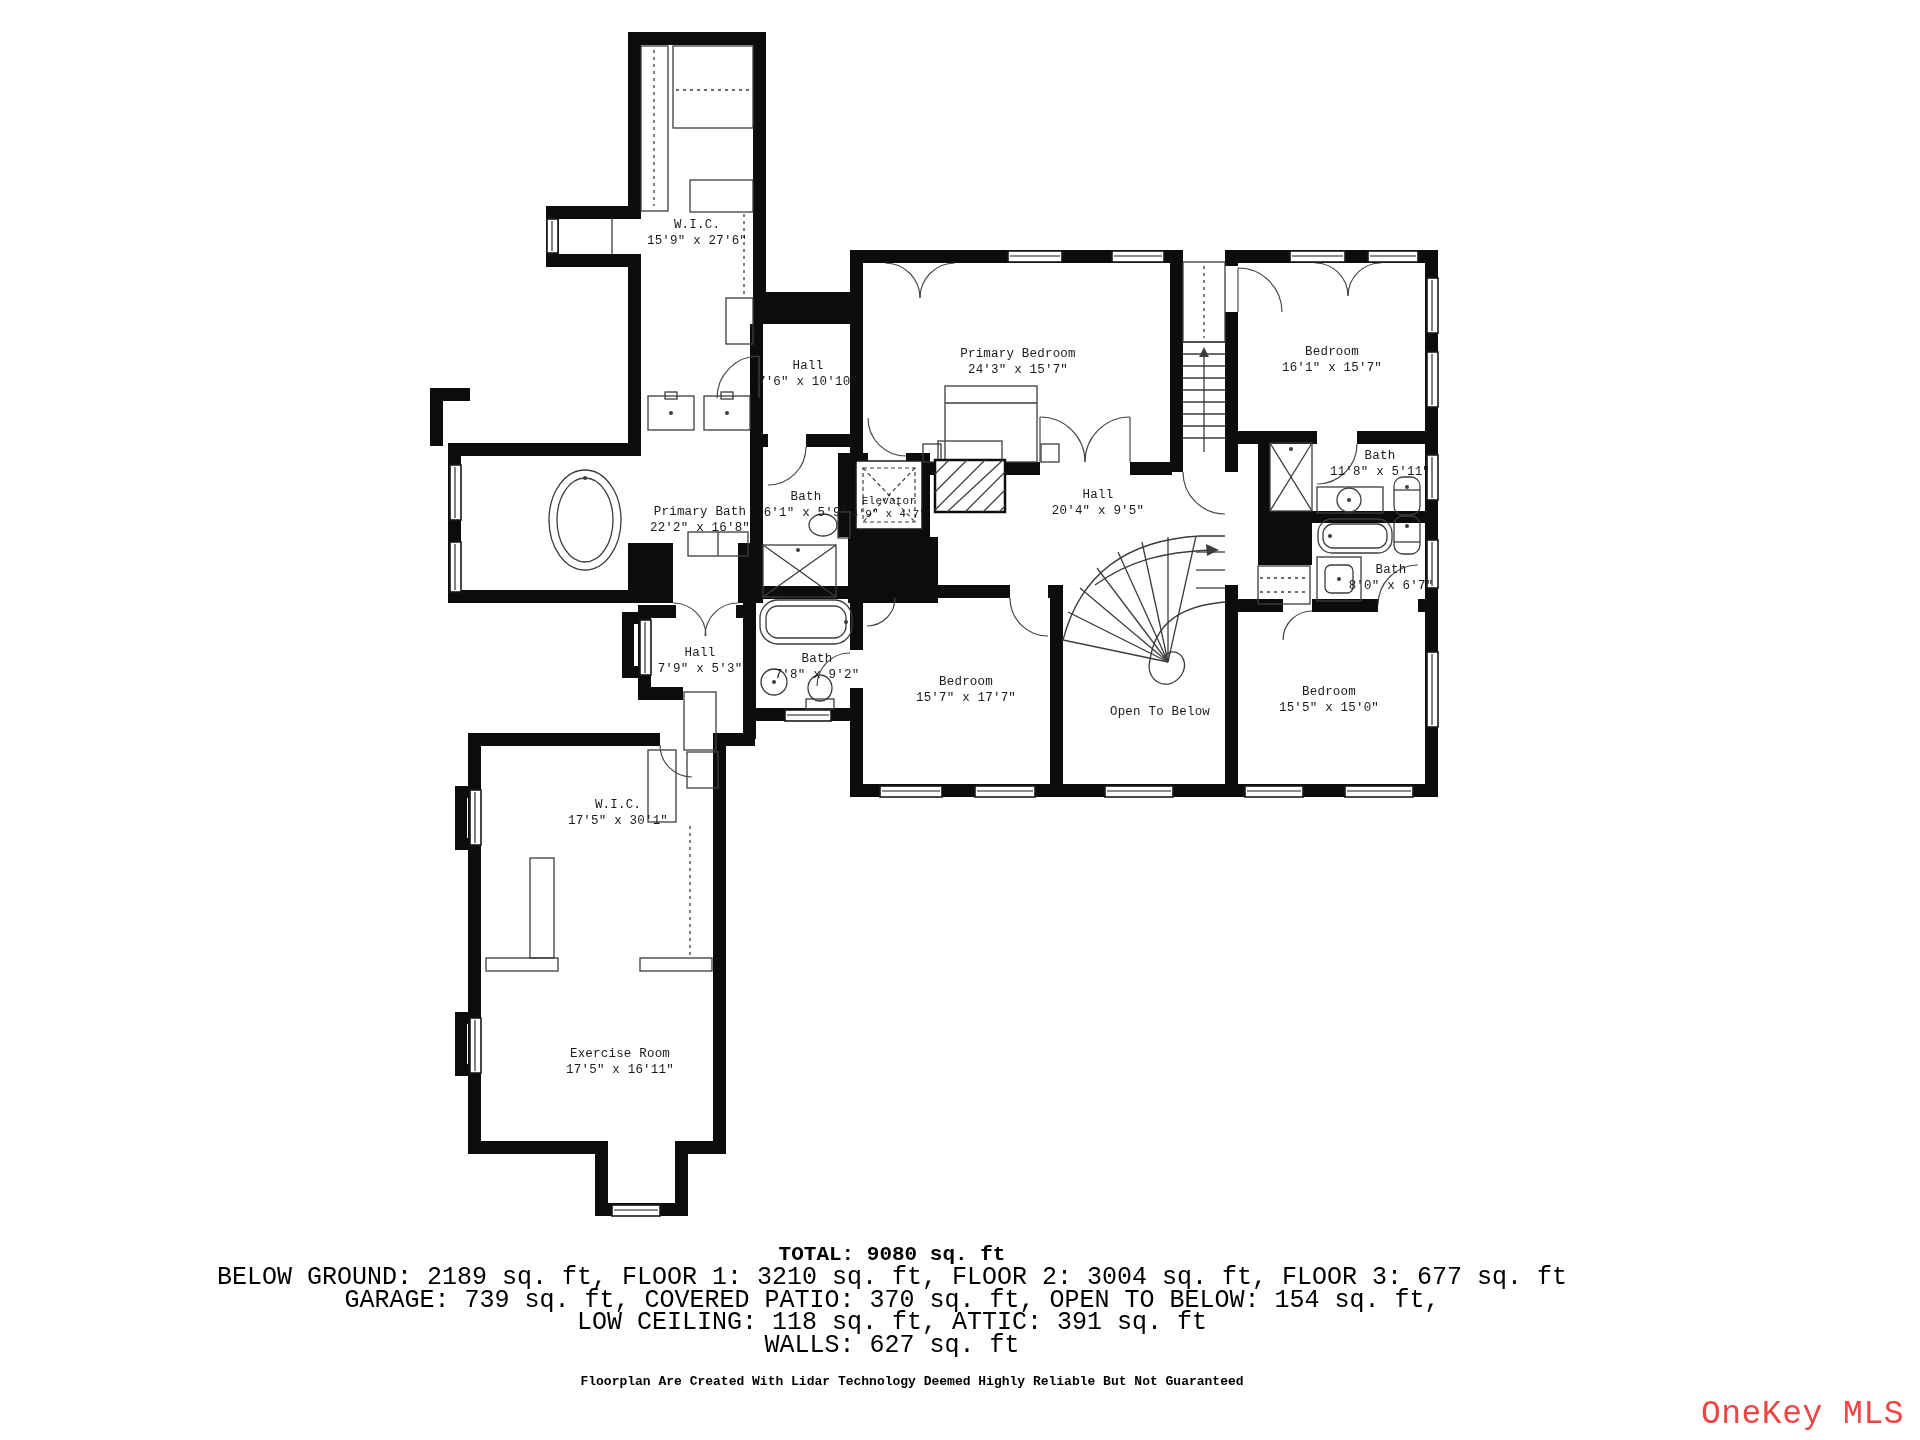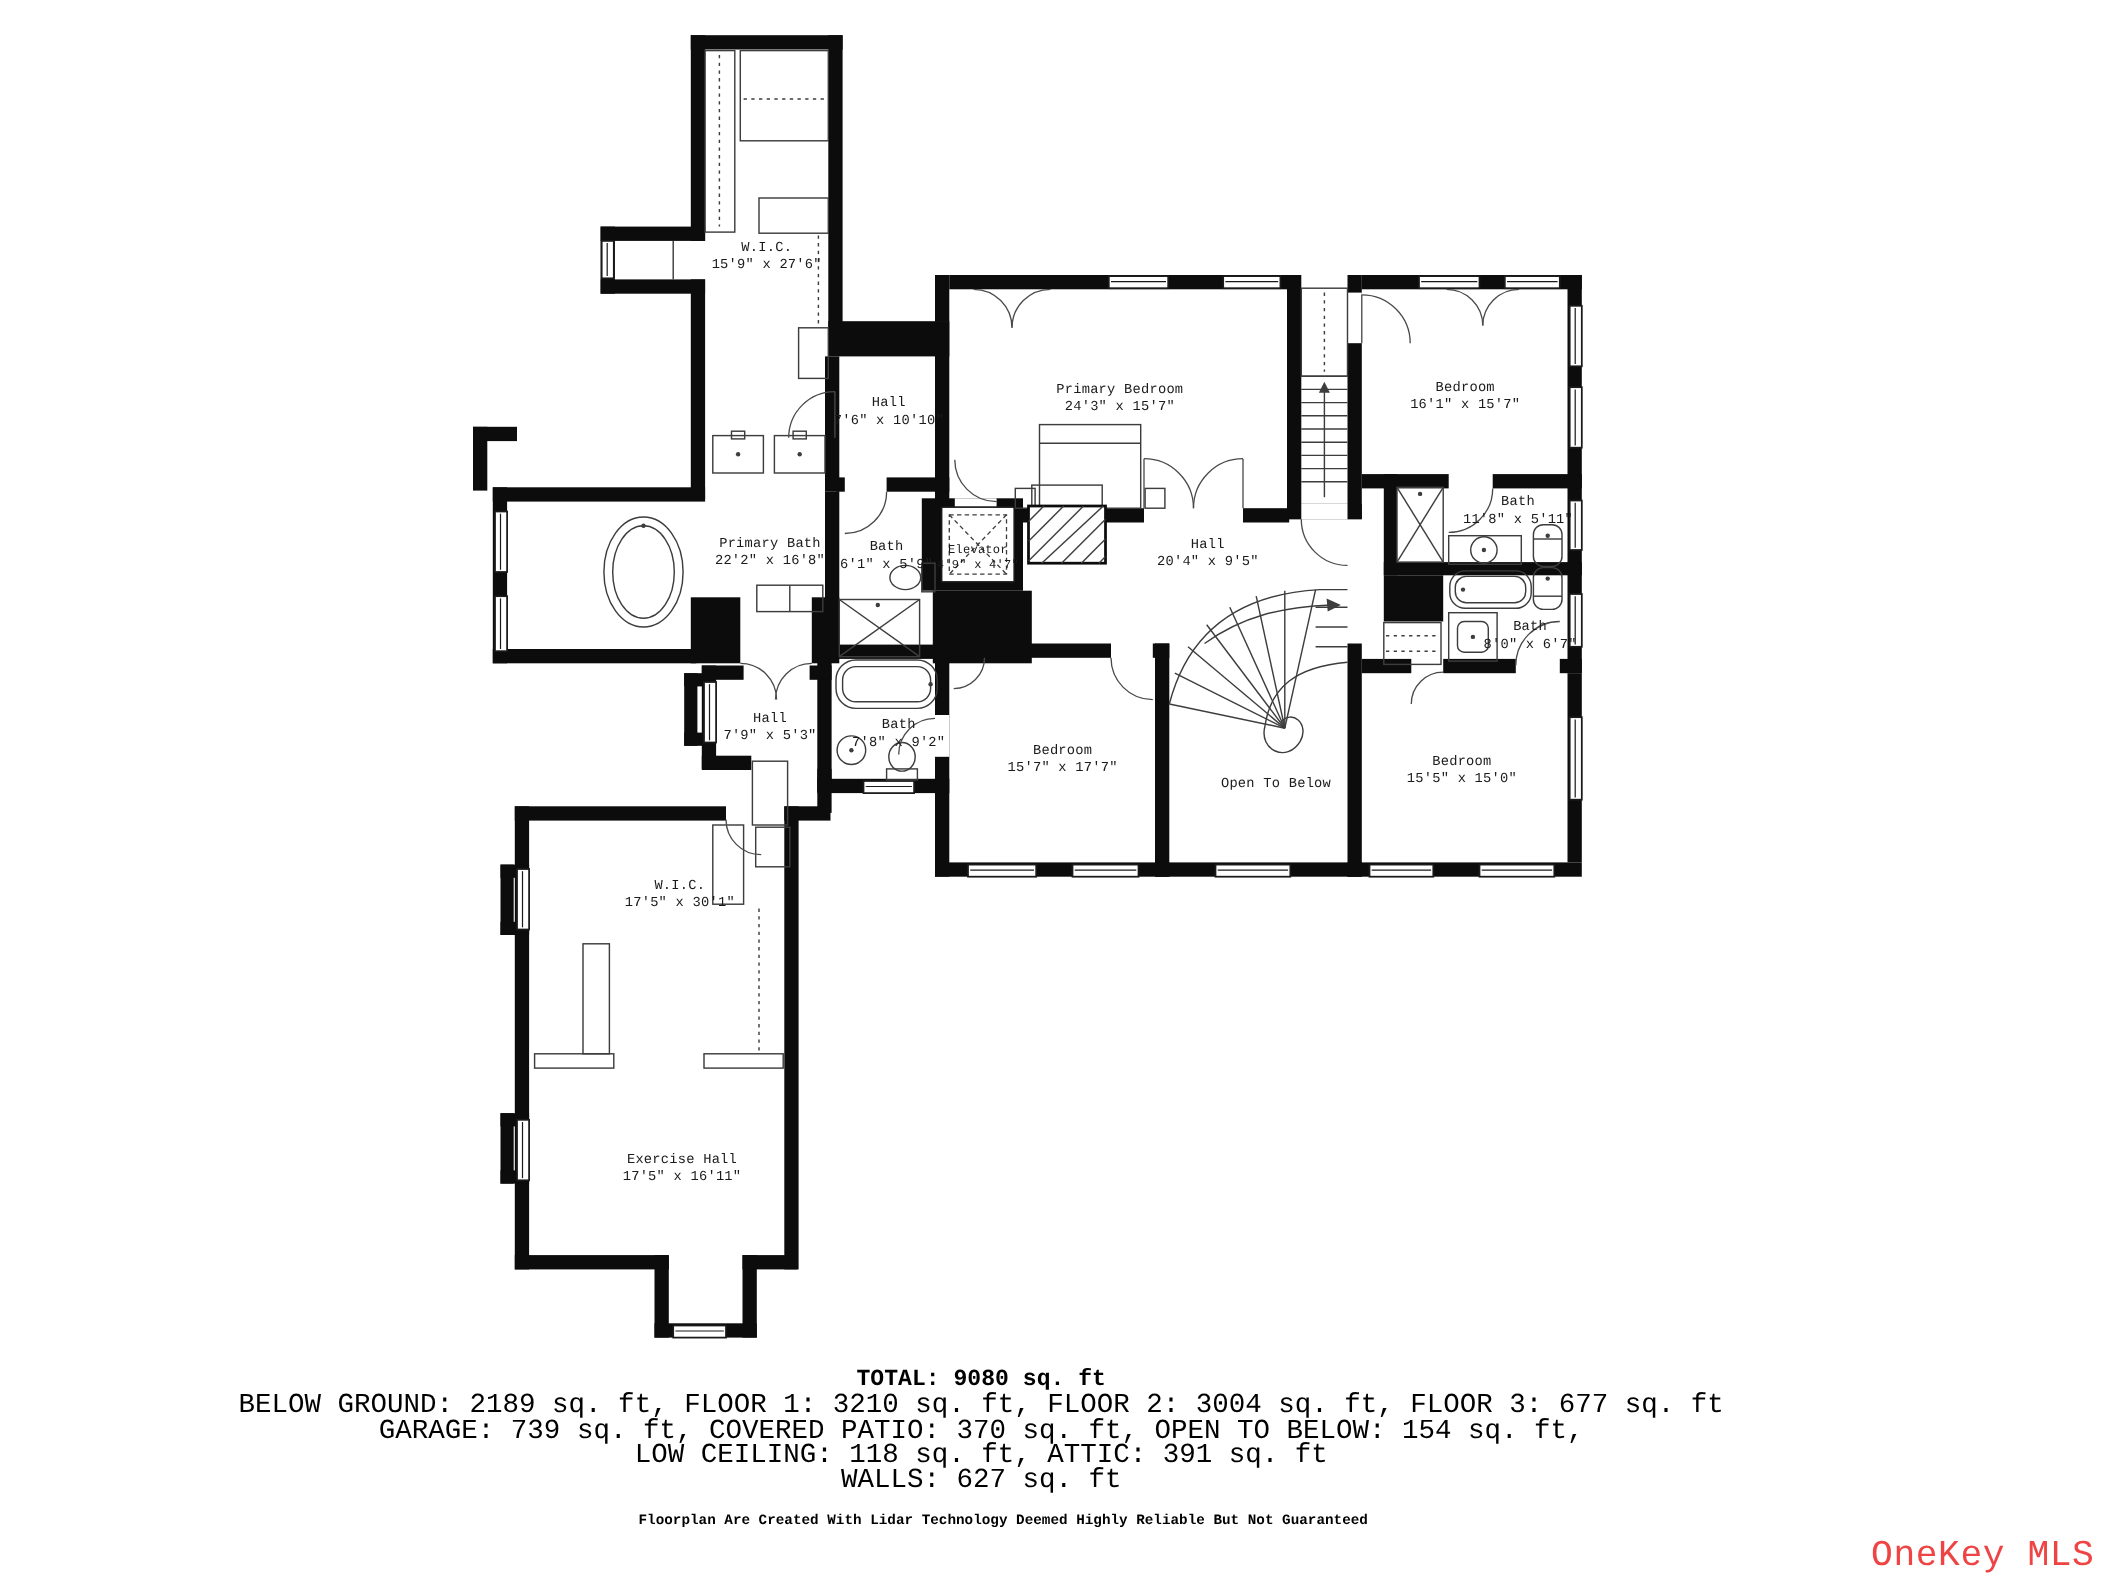--- a/index.html
+++ b/index.html
@@ -360,21 +360,21 @@
         <span class="rd">7'6" x 10'10"</span>
     </div>
     <div class="room-label" style="left:1018px;top:362px">
       <span class="rn">Primary Bedroom</span>
         <span class="rd">24'3" x 15'7"</span>
     </div>
     <div class="room-label" style="left:1332px;top:360px">
       <span class="rn">Bedroom</span>
         <span class="rd">16'1" x 15'7"</span>
     </div>
-    <div class="room-label" style="left:700px;top:502px">
+    <div class="room-label" style="left:700px;top:520px">
       <span class="rn">Primary Bath</span>
         <span class="rd">22'2" x 16'8"</span>
     </div>
     <div class="room-label" style="left:806px;top:505px">
       <span class="rn">Bath</span>
         <span class="rd">6'1" x 5'9"</span>
     </div>
     <div class="room-label small" style="left:889px;top:496px">
       <span class="rn">Elevator</span>
         <span class="rd">4'9" x 4'7"</span>
@@ -409,21 +409,21 @@
     </div>
     <div class="room-label" style="left:1329px;top:700px">
       <span class="rn">Bedroom</span>
         <span class="rd">15'5" x 15'0"</span>
     </div>
     <div class="room-label" style="left:618px;top:813px">
       <span class="rn">W.I.C.</span>
         <span class="rd">17'5" x 30'1"</span>
     </div>
     <div class="room-label" style="left:620px;top:1062px">
-      <span class="rn">Exercise Hall</span>
+      <span class="rn">Exercise Room</span>
         <span class="rd">17'5" x 16'11"</span>
     </div>
   </div>
 
   <div class="footer">
     <div class="total">TOTAL: 9080 sq. ft</div>
     <div class="sline">BELOW GROUND: 2189 sq. ft, FLOOR 1: 3210 sq. ft, FLOOR 2: 3004 sq. ft, FLOOR 3: 677 sq. ft</div>
     <div class="sline">GARAGE: 739 sq. ft, COVERED PATIO: 370 sq. ft, OPEN TO BELOW: 154 sq. ft,</div>
     <div class="sline">LOW CEILING: 118 sq. ft, ATTIC: 391 sq. ft</div>
     <div class="sline">WALLS: 627 sq. ft</div>

